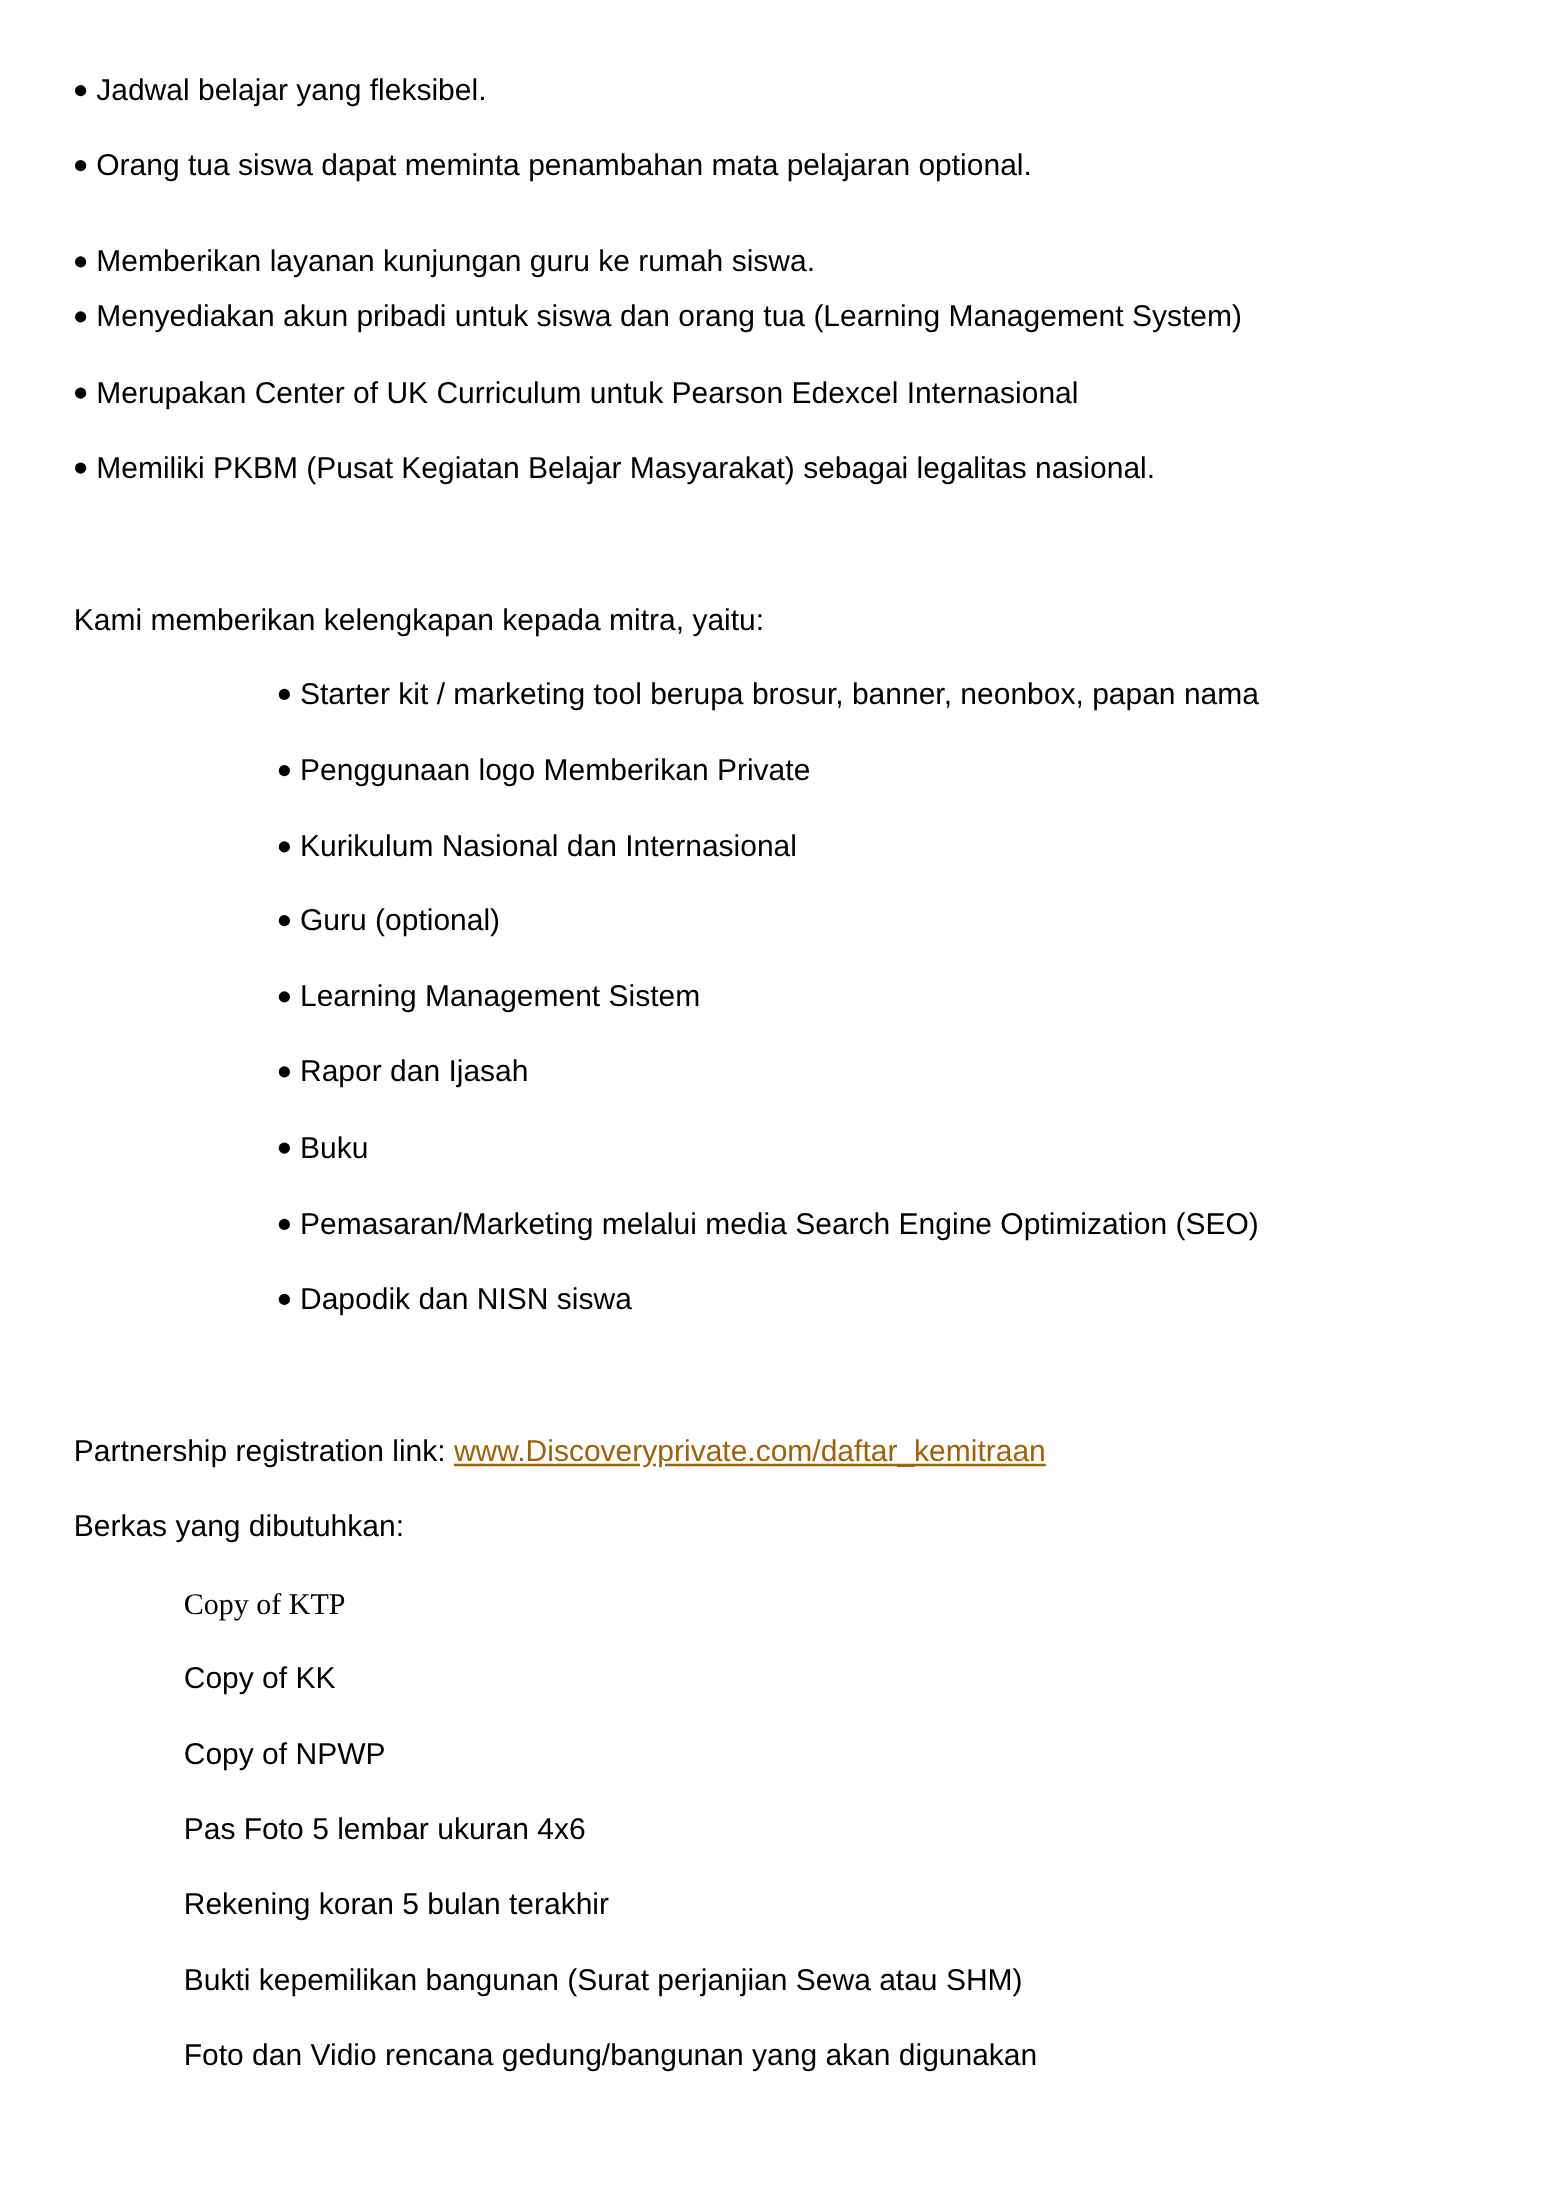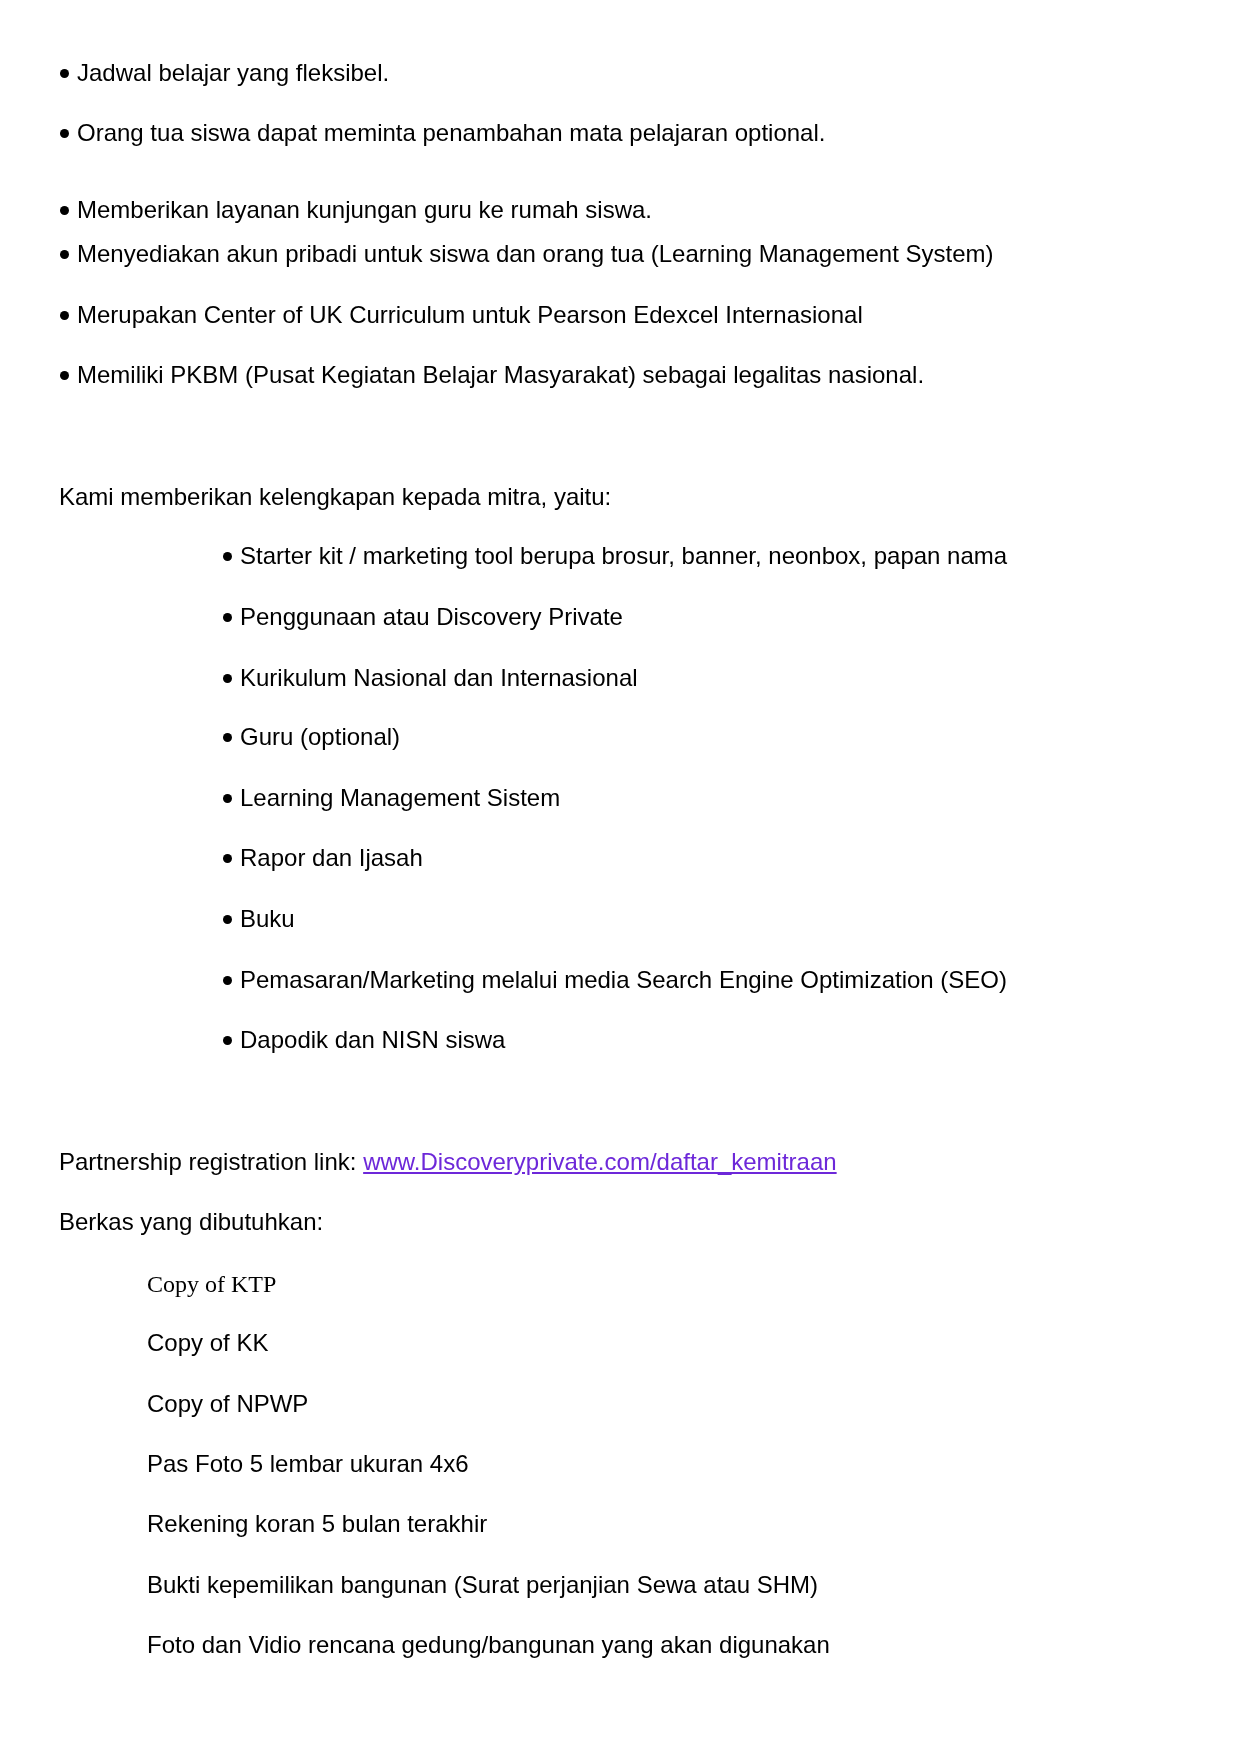--- a/index.html
+++ b/index.html
@@ -3,36 +3,36 @@
 <meta charset="utf-8">
 <style>
   html, body { margin: 0; padding: 0; background: #ffffff; }
   body {
     width: 1241px; height: 1755px; position: relative; overflow: hidden;
     font-family: "Liberation Sans", sans-serif; color: #000000;
     font-size: 24px;
   }
   .line { position: absolute; white-space: nowrap; line-height: 28px; }
   .bullet { display: inline-block; width: 9px; height: 9px; border-radius: 50%; background: #000; margin-right: 8px; vertical-align: 3px; }
-  a.link { color: #6d28d9; text-decoration: underline; }
+  a.link { color: #a16207; text-decoration: underline; }
 </style>
 </head>
 <body>
 
 <div class="line" style="left:60px; top:59px;"><span class="bullet"></span><span>Jadwal belajar yang fleksibel.</span></div>
 <div class="line" style="left:60px; top:119px;"><span class="bullet"></span><span>Orang tua siswa dapat meminta penambahan mata pelajaran optional.</span></div>
 <div class="line" style="left:60px; top:196px;"><span class="bullet"></span><span>Memberikan layanan kunjungan guru ke rumah siswa.</span></div>
 <div class="line" style="left:60px; top:240px;"><span class="bullet"></span><span>Menyediakan akun pribadi untuk siswa dan orang tua (Learning Management System)</span></div>
 <div class="line" style="left:60px; top:301px;"><span class="bullet"></span><span>Merupakan Center of UK Curriculum untuk Pearson Edexcel Internasional</span></div>
 <div class="line" style="left:60px; top:361px;"><span class="bullet"></span><span>Memiliki PKBM (Pusat Kegiatan Belajar Masyarakat) sebagai legalitas nasional.</span></div>
 
 <div class="line" style="left:59px; top:483px;">Kami memberikan kelengkapan kepada mitra, yaitu:</div>
 
 <div class="line" style="left:223px; top:542px;"><span class="bullet"></span><span>Starter kit / marketing tool berupa brosur, banner, neonbox, papan nama</span></div>
-<div class="line" style="left:223px; top:603px;"><span class="bullet"></span><span>Penggunaan atau Discovery Private</span></div>
+<div class="line" style="left:223px; top:603px;"><span class="bullet"></span><span>Penggunaan logo Memberikan Private</span></div>
 <div class="line" style="left:223px; top:664px;"><span class="bullet"></span><span>Kurikulum Nasional dan Internasional</span></div>
 <div class="line" style="left:223px; top:723px;"><span class="bullet"></span><span>Guru (optional)</span></div>
 <div class="line" style="left:223px; top:784px;"><span class="bullet"></span><span>Learning Management Sistem</span></div>
 <div class="line" style="left:223px; top:844px;"><span class="bullet"></span><span>Rapor dan Ijasah</span></div>
 <div class="line" style="left:223px; top:905px;"><span class="bullet"></span><span>Buku</span></div>
 <div class="line" style="left:223px; top:966px;"><span class="bullet"></span><span>Pemasaran/Marketing melalui media Search Engine Optimization (SEO)</span></div>
 <div class="line" style="left:223px; top:1026px;"><span class="bullet"></span><span>Dapodik dan NISN siswa</span></div>
 
 <div class="line" style="left:59px; top:1148px;"><span>Partnership registration link: </span><a class="link" href="#">www.Discoveryprivate.com/daftar_kemitraan</a></div>
 

